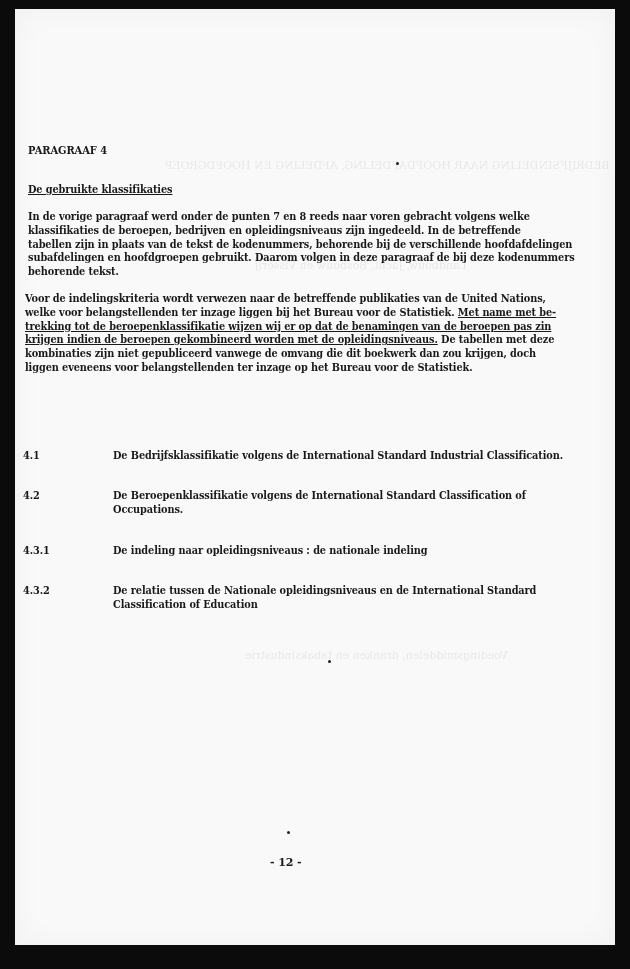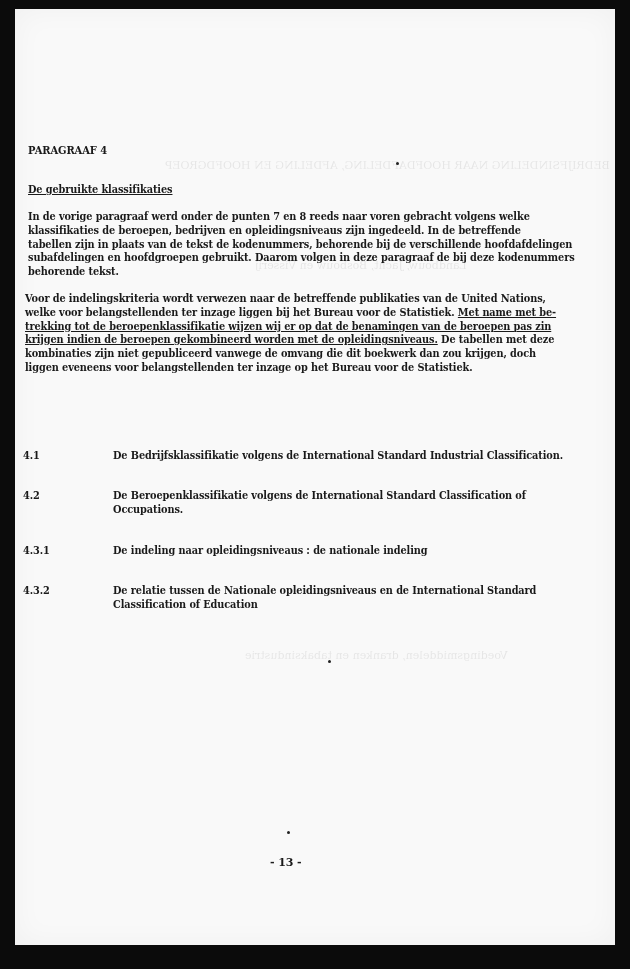--- a/index.html
+++ b/index.html
@@ -73,18 +73,18 @@
 
   <div class="txt num" style="top:535px;">4.3.1</div>
   <div class="txt item-title" style="top:535px;">De indeling naar opleidingsniveaus : de nationale indeling</div>
 
   <div class="txt num" style="top:575px;">4.3.2</div>
   <div class="txt item-title" style="top:575px;">
     <div>De relatie tussen de Nationale opleidingsniveaus en de International Standard</div>
     <div>Classification of Education</div>
   </div>
 
-  <div class="txt pagenum">- 13 -</div>
+  <div class="txt pagenum">- 12 -</div>
 
   <span class="speck" style="left:381px;top:153px;"></span>
   <span class="speck" style="left:272px;top:822px;"></span>
   <span class="speck" style="left:313px;top:651px;"></span>
 </div>
 
 </body></html>

